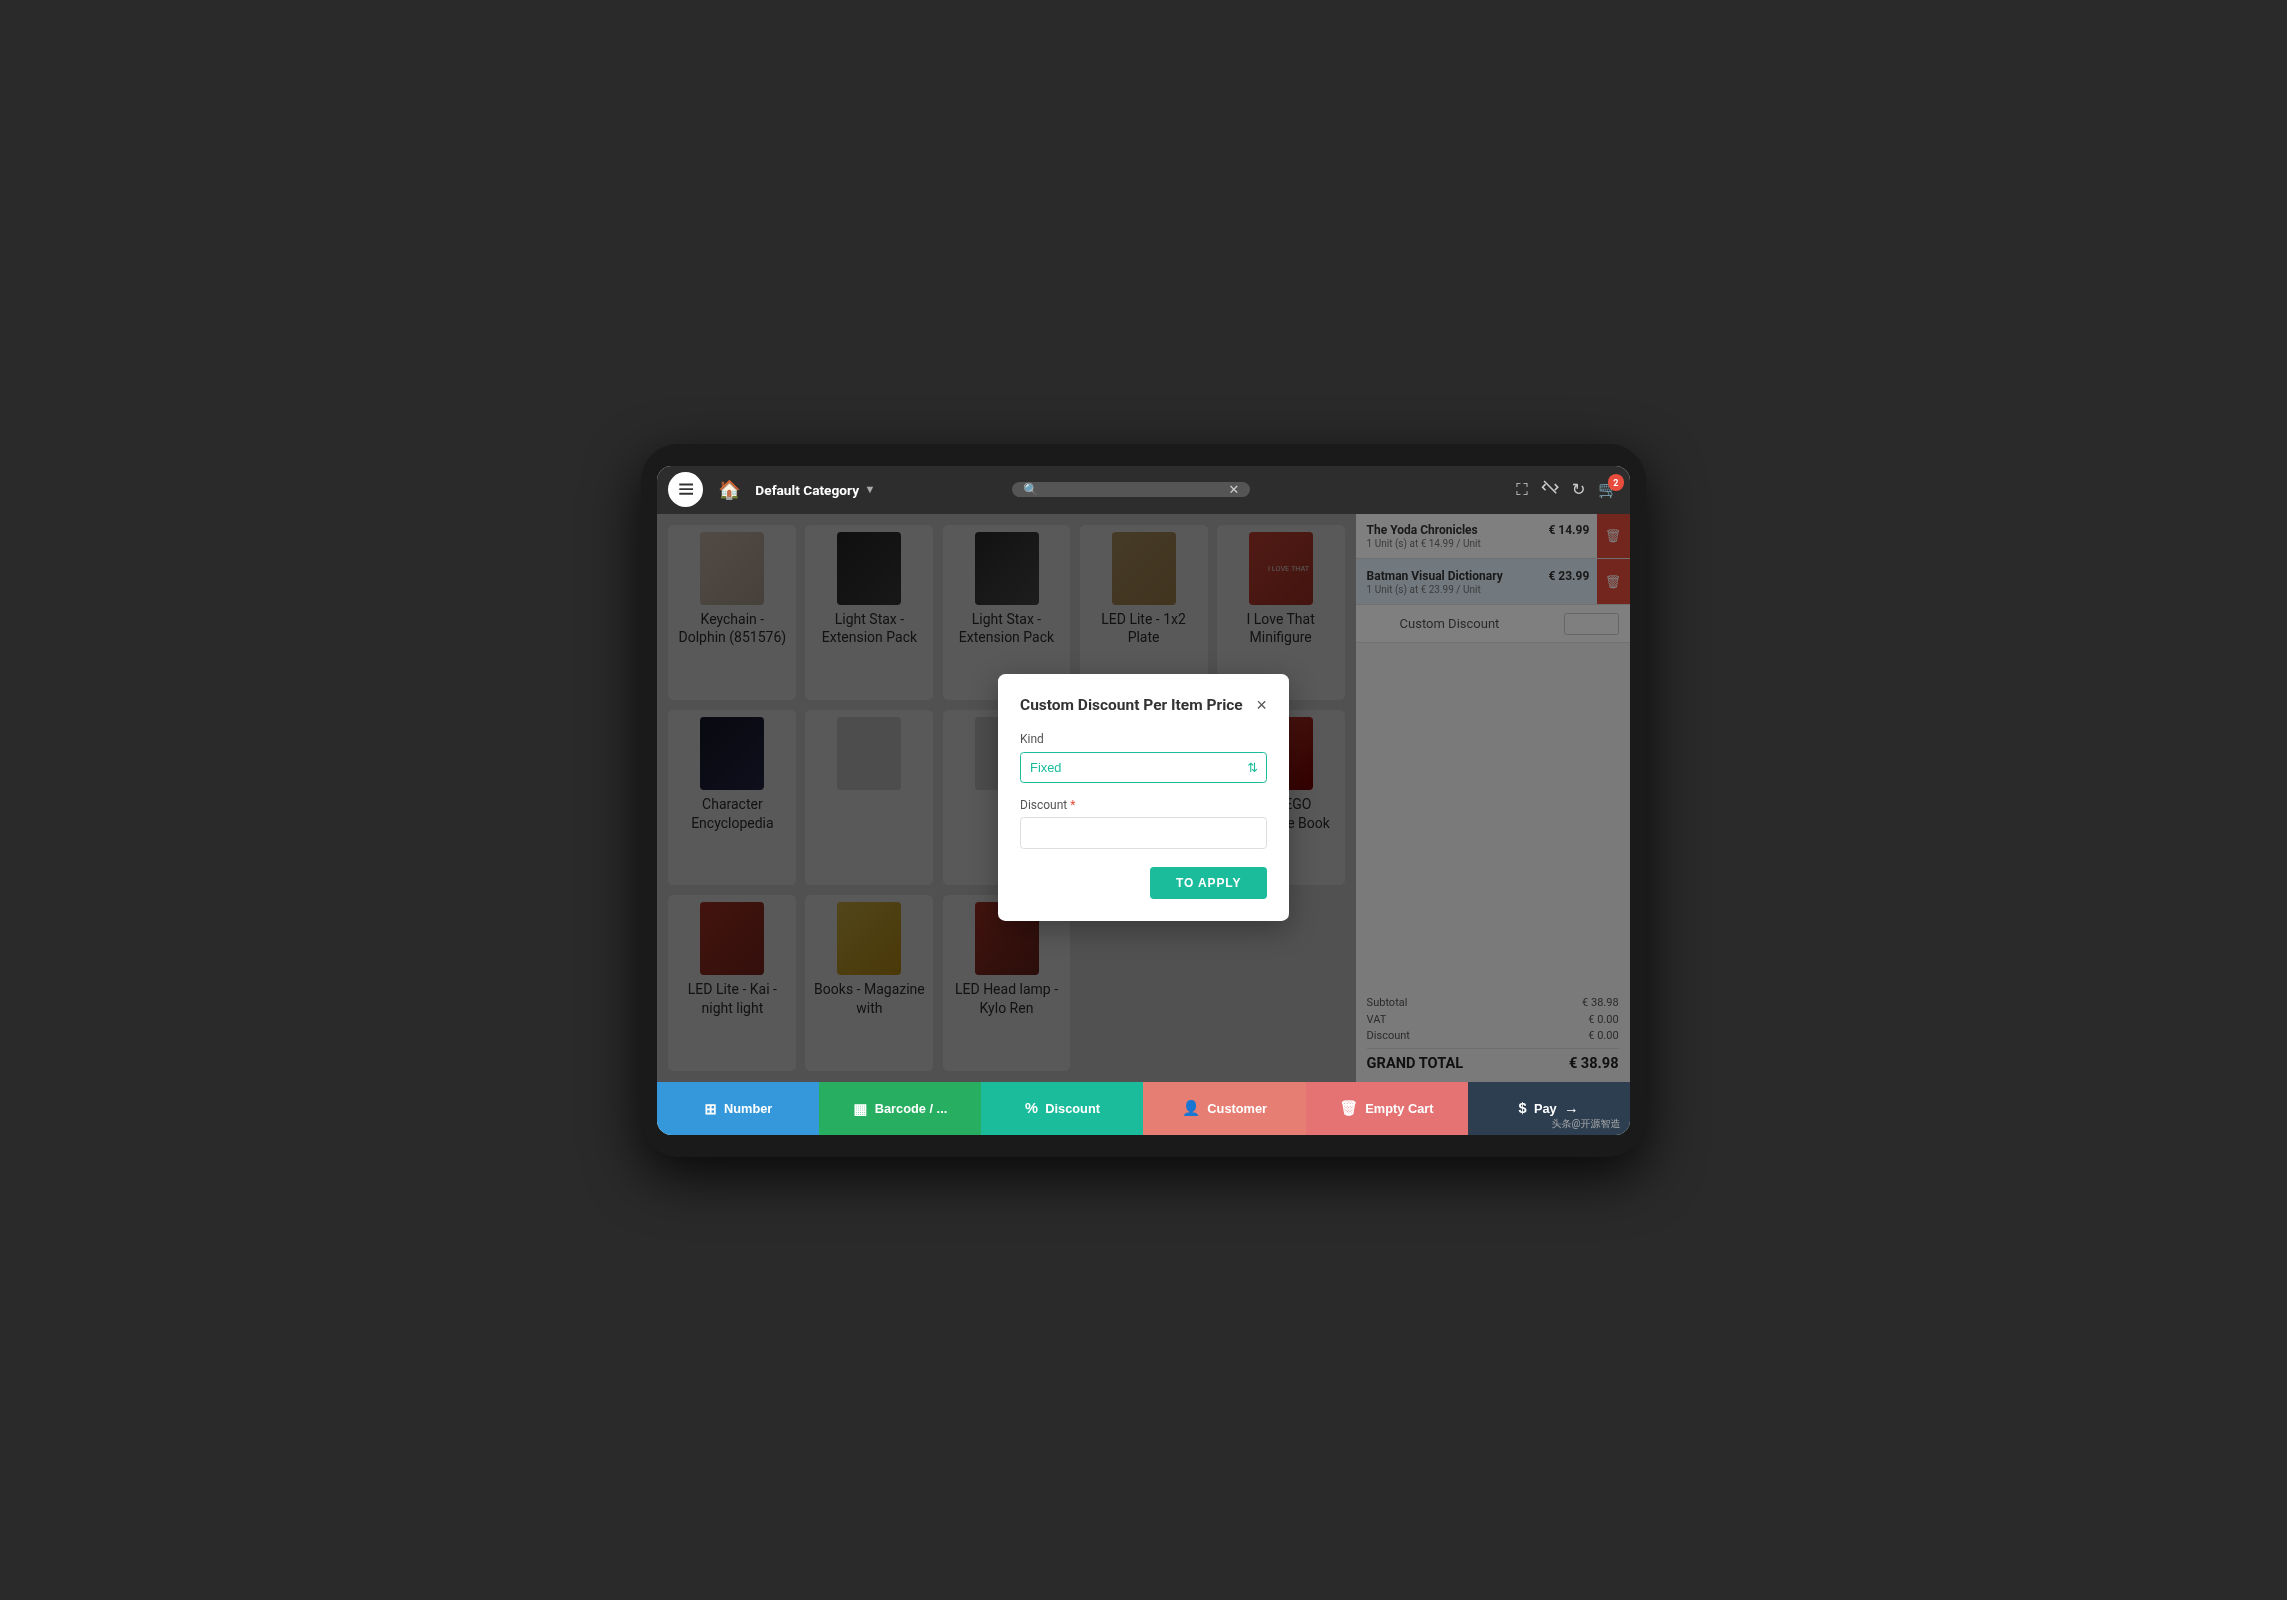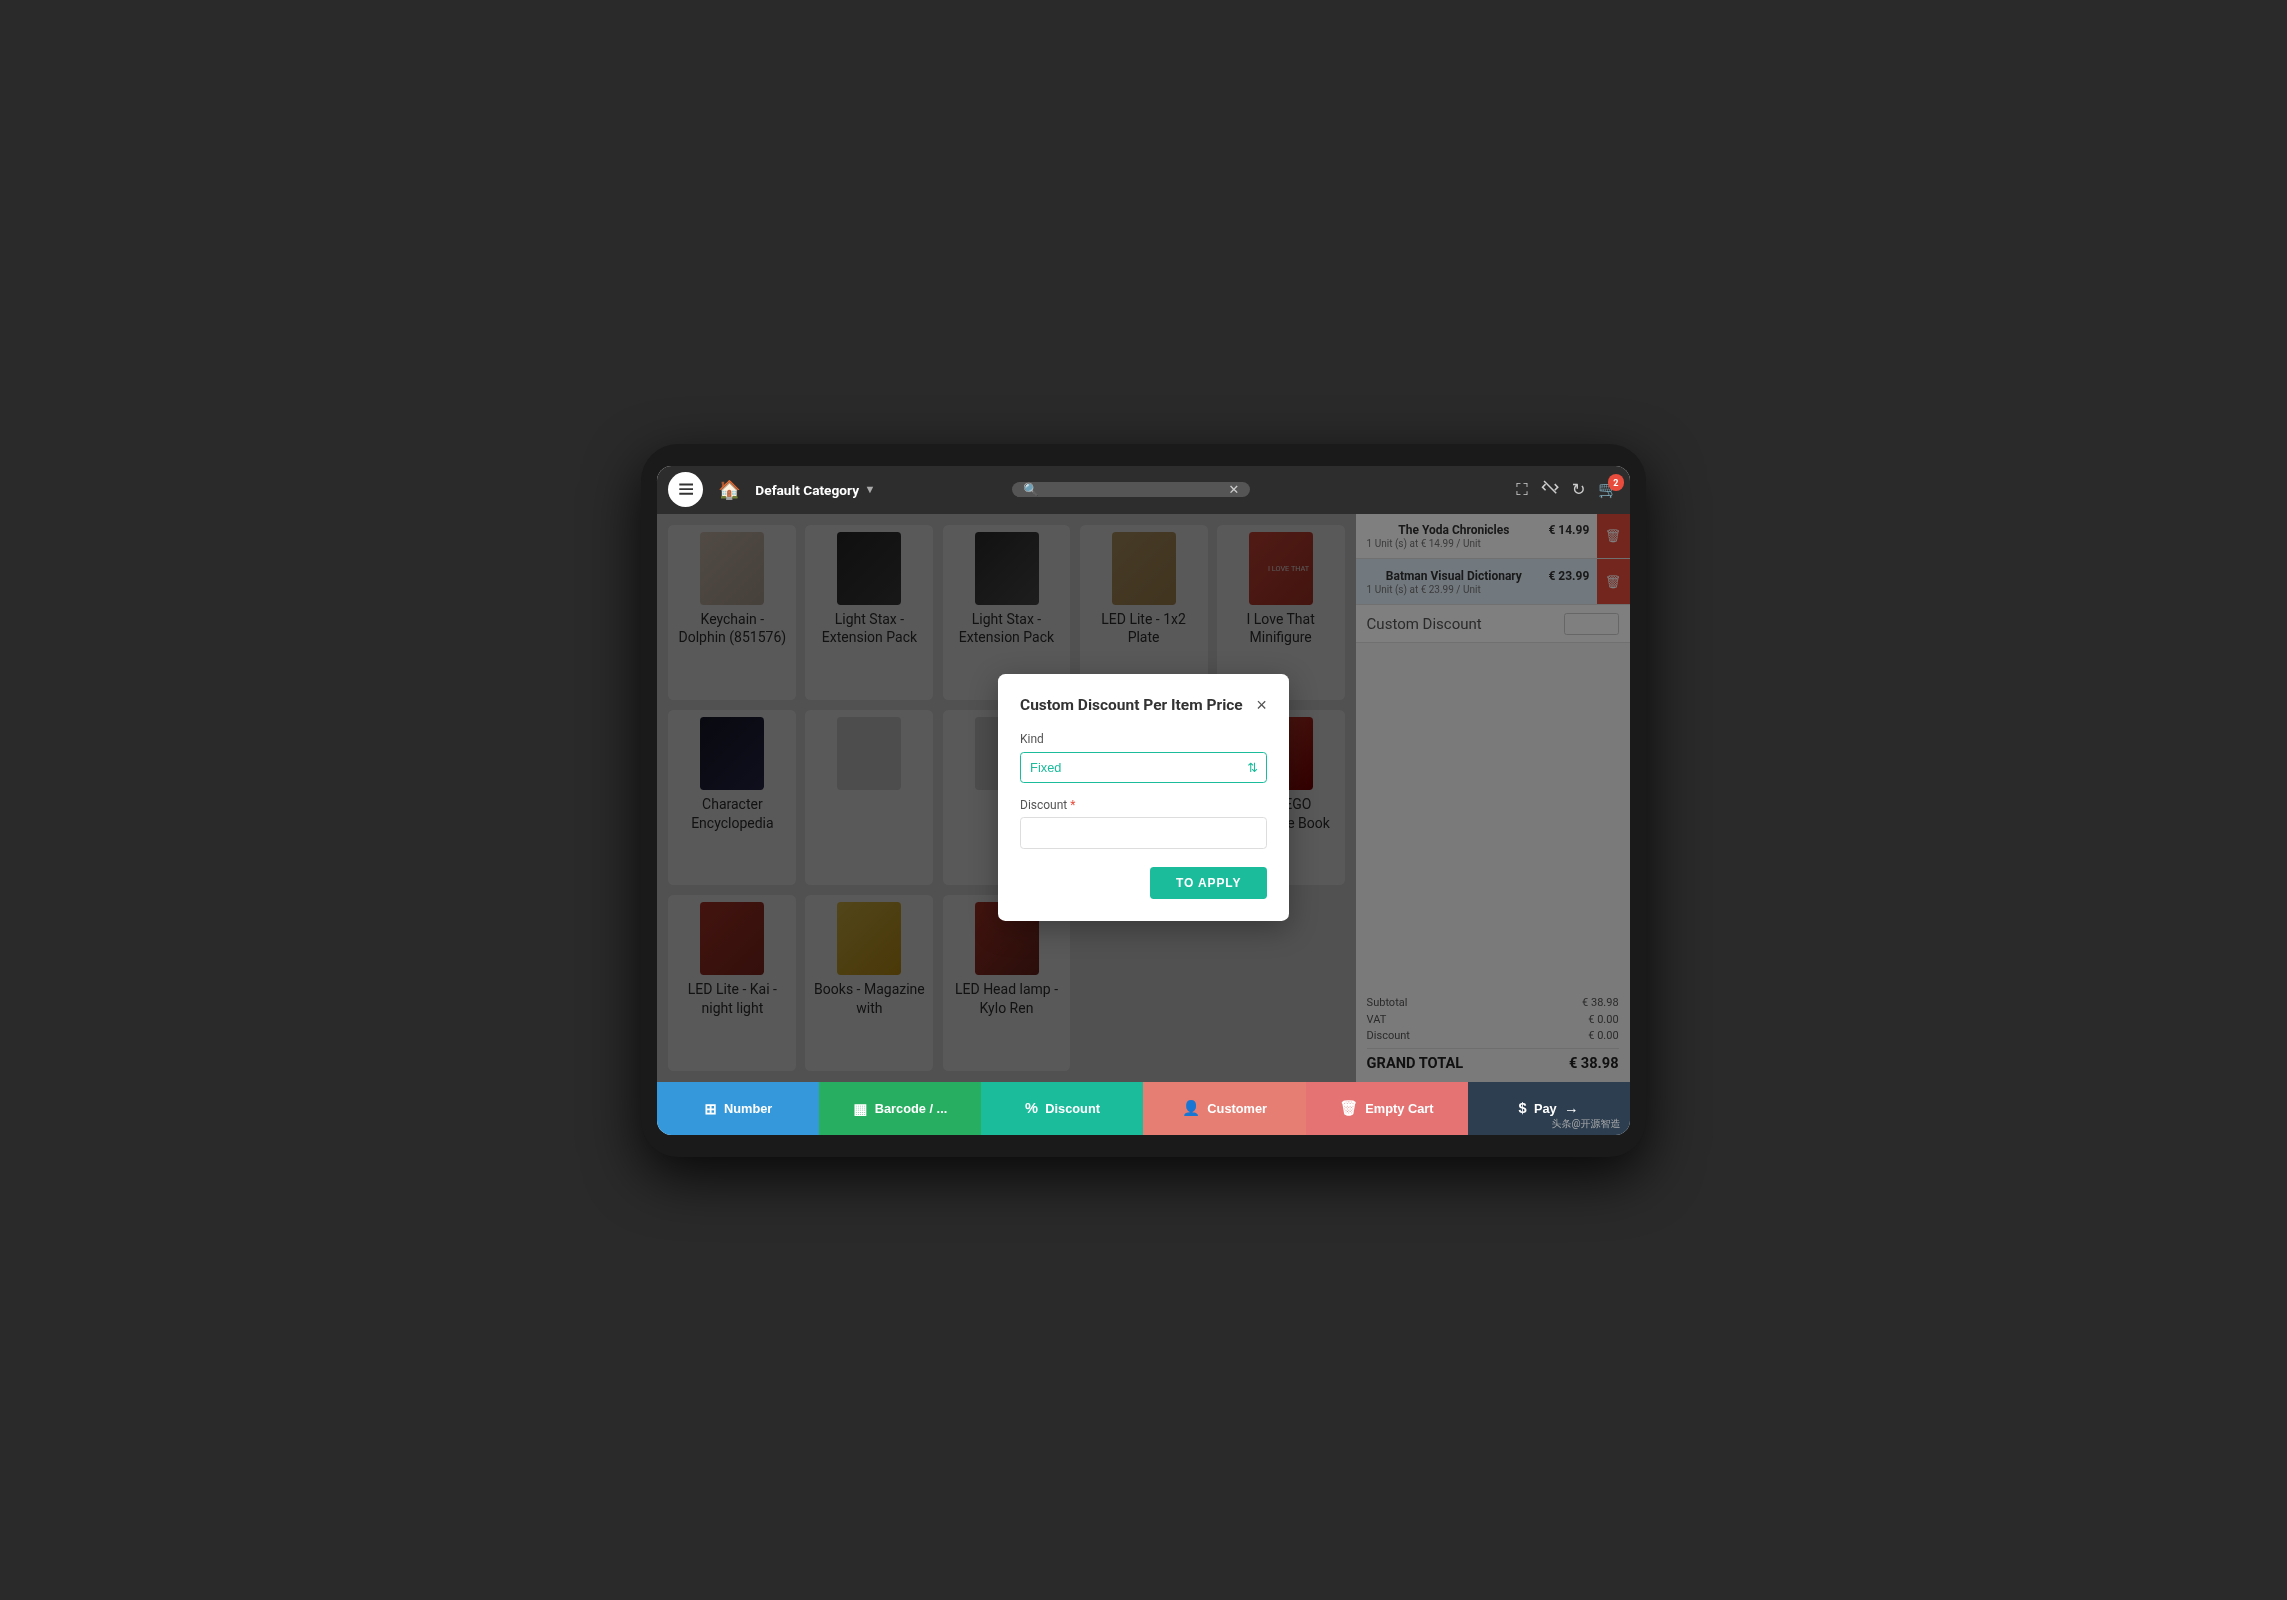--- a/index.html
+++ b/index.html
@@ -156,21 +156,21 @@
     }
     .cart-item {
       display: flex;
       align-items: flex-start;
       padding: 9.1px 11px;
       border-bottom: 0.9px solid #e0e0e0;
       background: #fff;
     }
     .cart-item.selected { background: #e3f2fd; }
     .cart-item-info { flex: 1; }
-    .cart-item-name { font-size: 12px; font-weight: bold; color: #333; text-align: center; }
+    .cart-item-name { font-size: 12px; font-weight: bold; color: #333; }
     .cart-item-unit { font-size: 10px; color: #777; margin-top: 1.8px; }
     .cart-item-price { font-size: 12px; color: #333; font-weight: bold; margin: 0 7.3px; }
     .cart-item-delete {
       background: #e74c3c;
       color: #fff;
       border: none;
       padding: 3.7px 7.3px;
       cursor: pointer;
       font-size: 12.8px;
       align-self: stretch;
@@ -178,21 +178,21 @@
       margin: -9.1px -11px -9.1px 0;
       width: 33px;
     }
     .custom-discount-row {
       display: flex;
       align-items: center;
       padding: 7.3px 11px;
       background: #fff;
       border-bottom: 0.9px solid #e0e0e0;
     }
-    .custom-discount-label { font-size: 15px; color: #555; flex: 1; }
+    .custom-discount-label { font-size: 13px; color: #555; flex: 1; margin-left: 33px; }
     .custom-discount-input {
       width: 55px; height: 22px;
       border: 0.9px solid #ccc;
       border-radius: 2.7px;
       font-size: 11px;
       padding: 0 3.7px;
     }
     .cart-totals {
       padding: 9.1px 11px;
       background: #f5f5f5;

